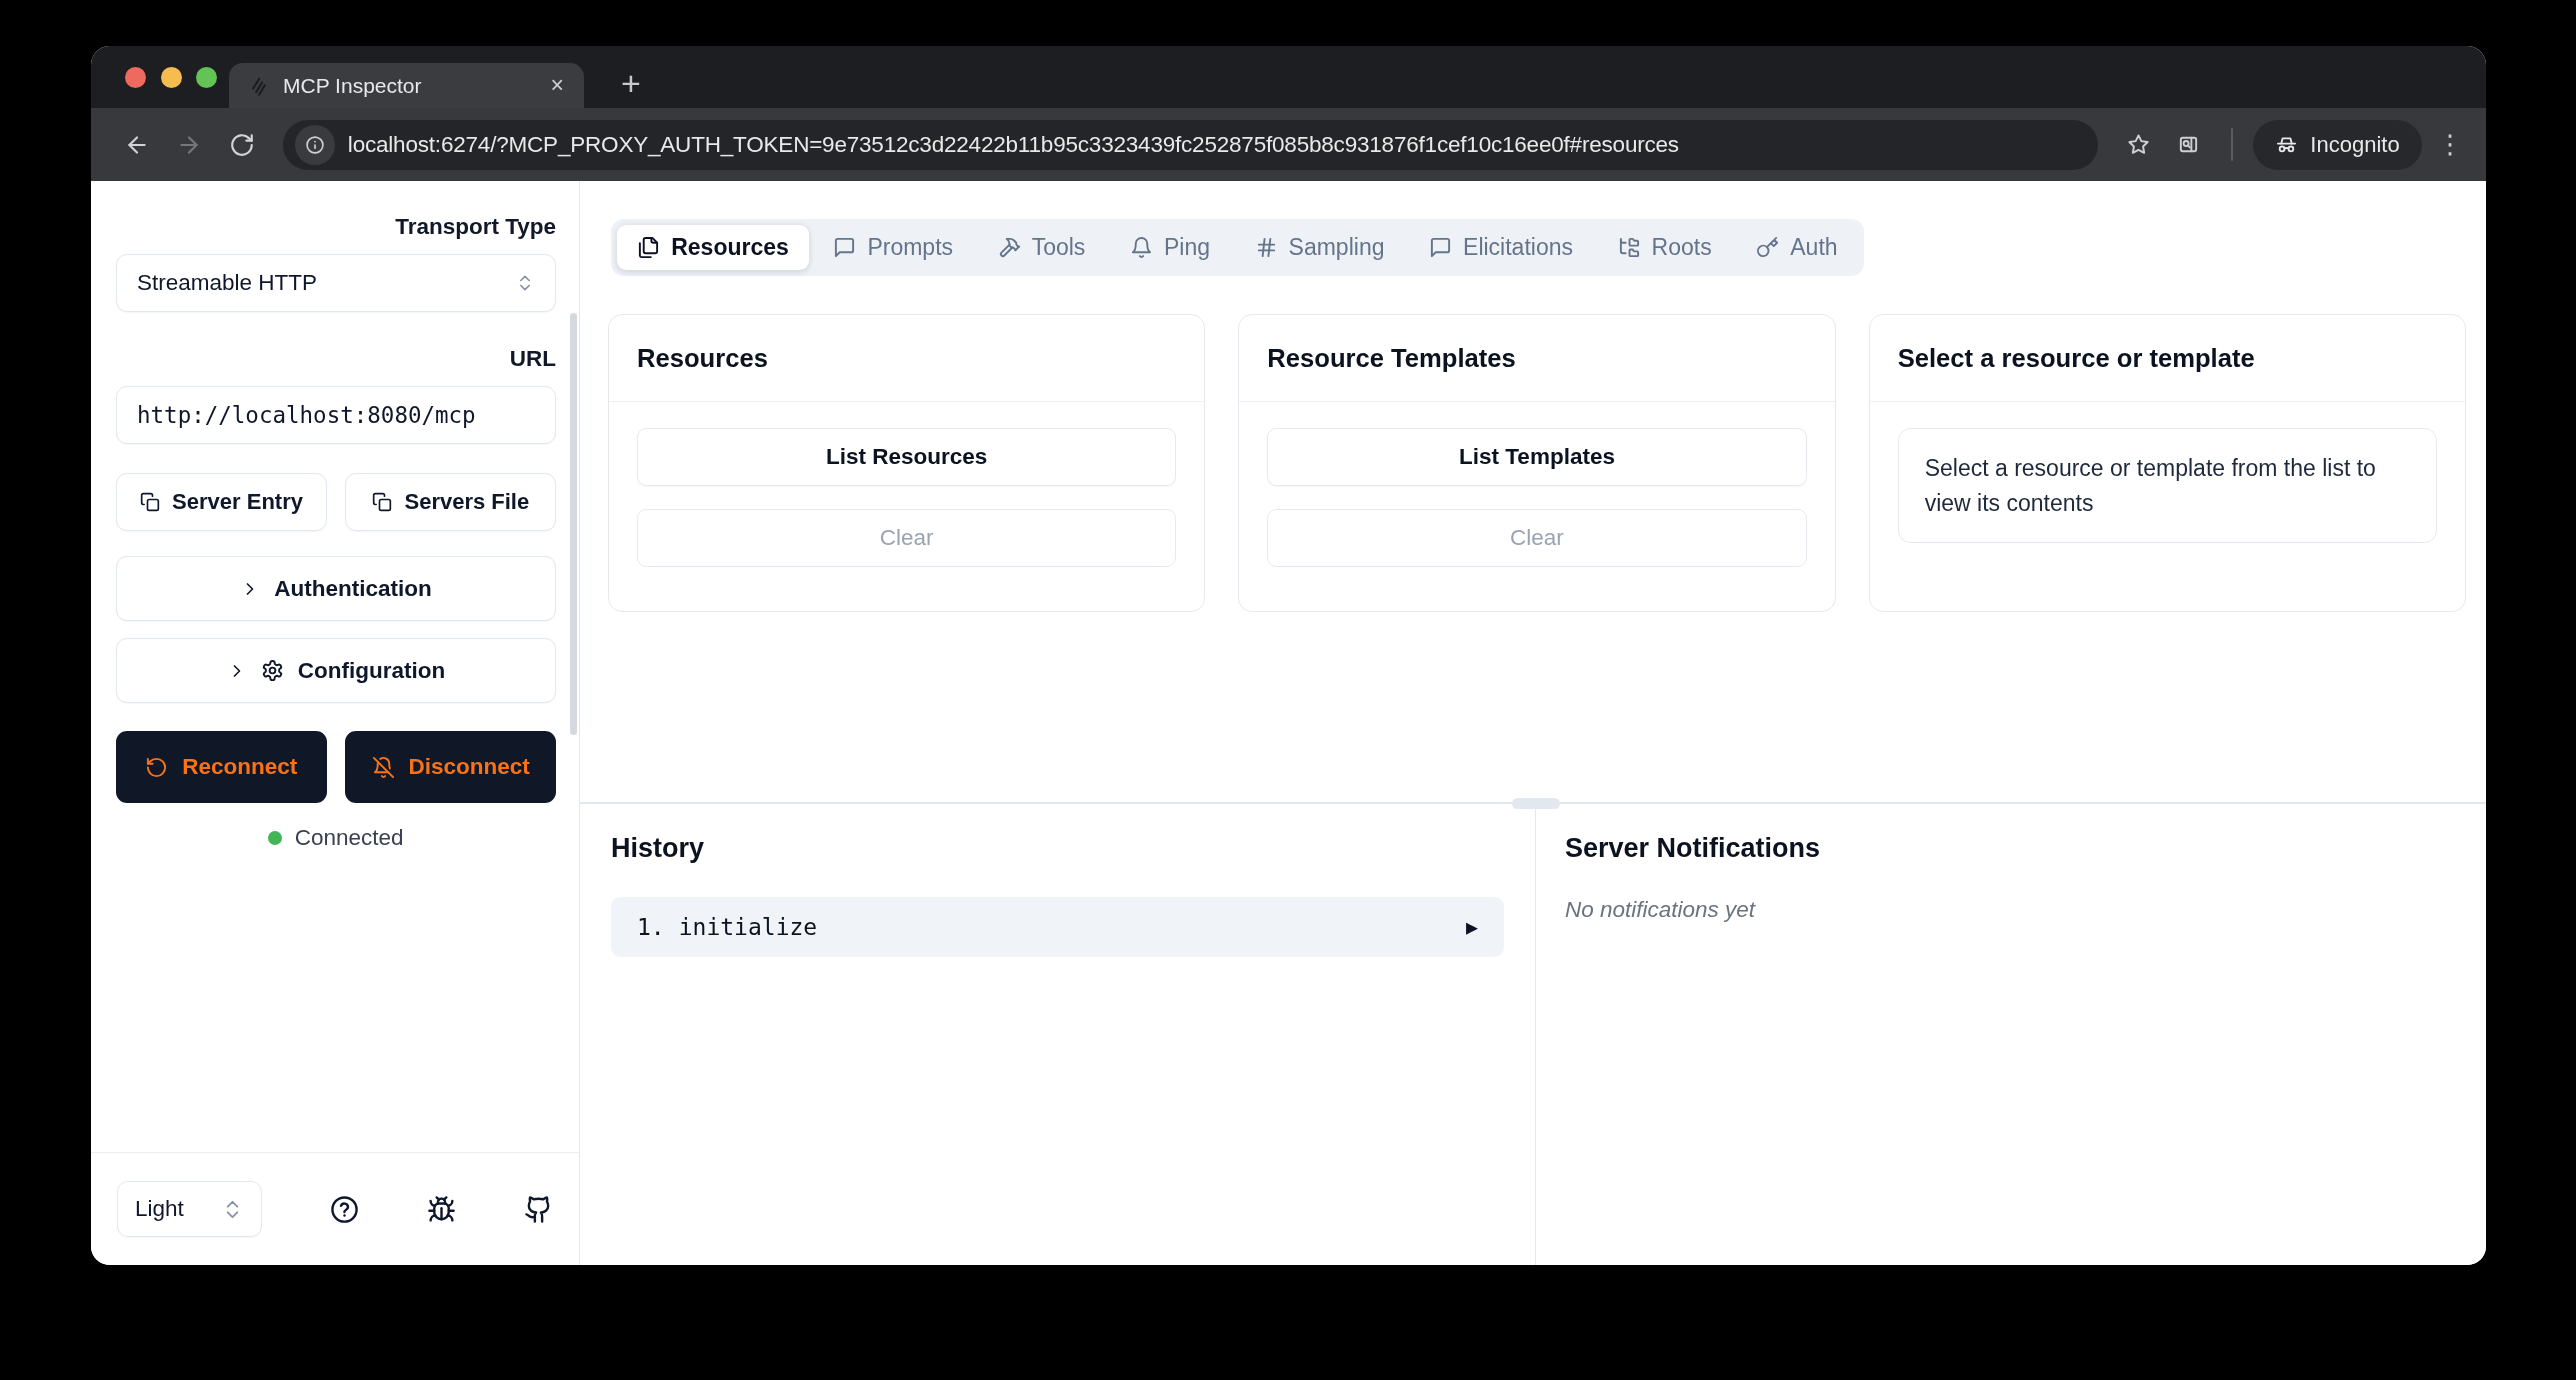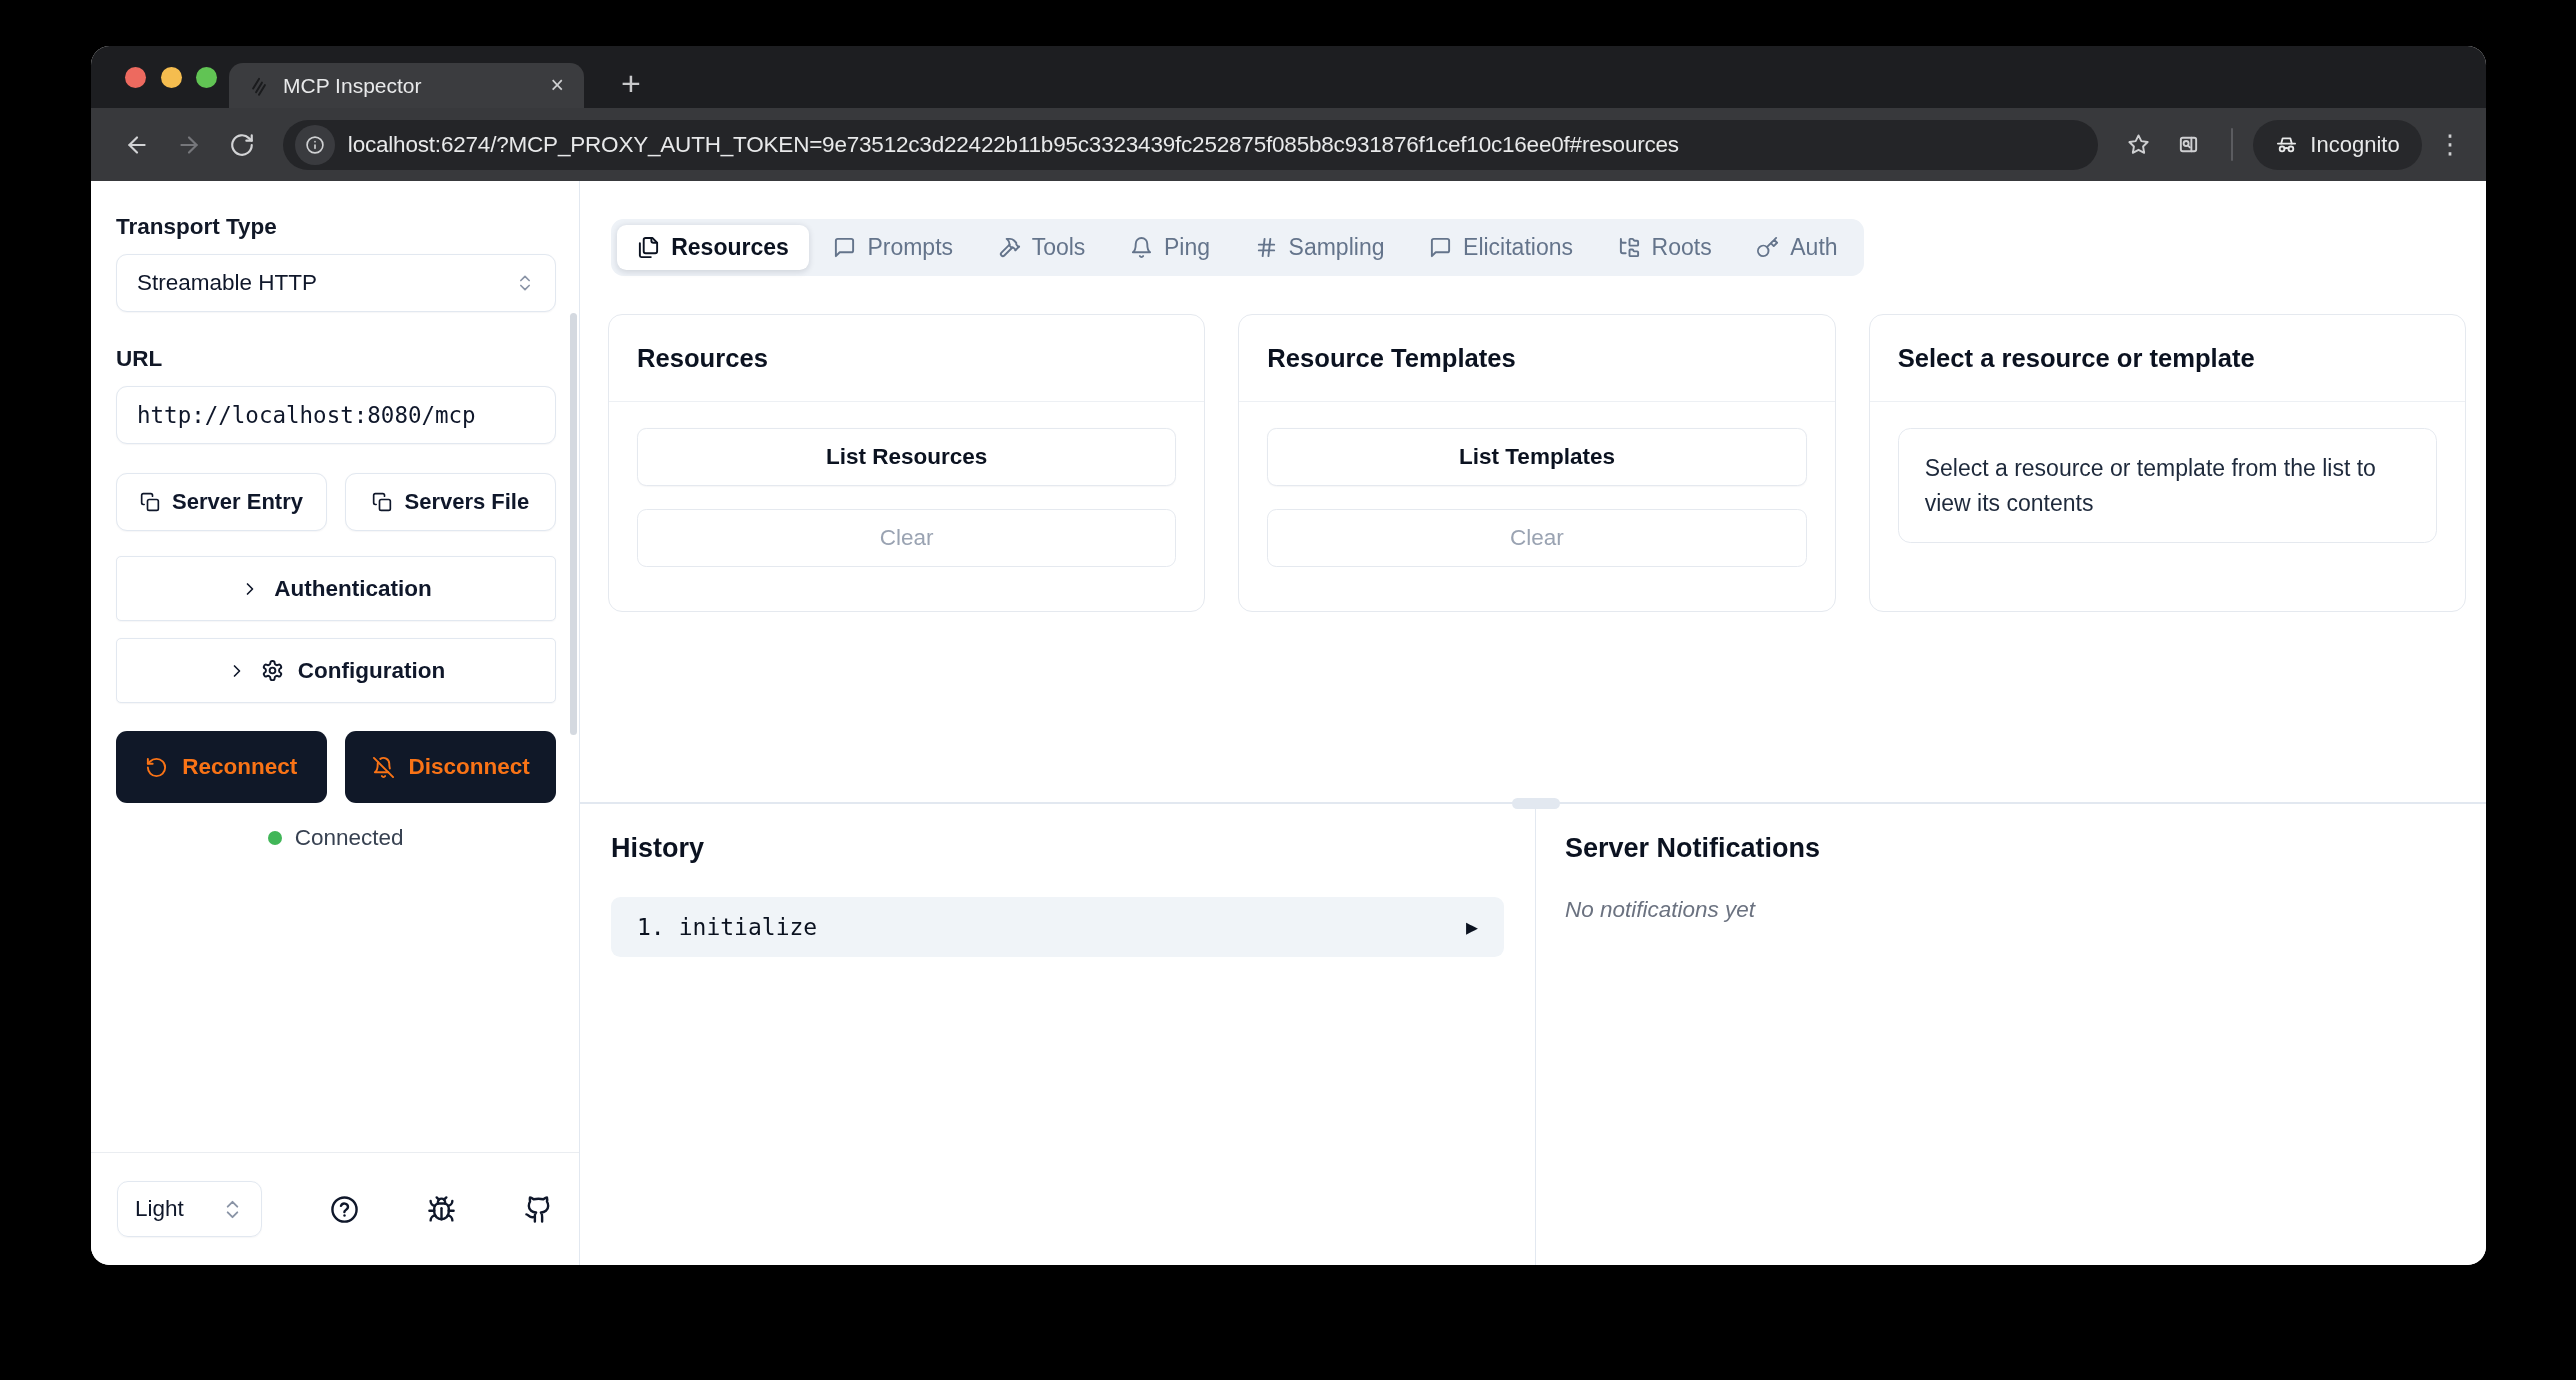--- a/index.html
+++ b/index.html
@@ -24,29 +24,29 @@
   .tool-ic { width:43px; height:43px; display:flex; align-items:center; justify-content:center; color:#cfd0d2; }
   .vdiv { width:2.3px; height:33px; background:#5b5c60; margin:0 12.4px; border-radius:1.5px; }
   .incog { height:50px; border-radius:25px; background:#27282b; display:flex; align-items:center; gap:12.4px; padding:0 22px; color:#e8e9ea; font-size:22px; flex:none; }
   .dots { color:#cfd0d2; font-size:26px; letter-spacing:0; margin-left:7.7px; }
 
   
   .content { display:flex; height:1084px; background:#fff; }
   .sidebar { width:489px; border-right:1.5px solid #e2e8f0; display:flex; flex-direction:column; position:relative; flex:none; }
   .sb-scroll { position:absolute; right:2.3px; top:132px; width:7px; height:422px; background:#d4d9e0; border-radius:3.9px; }
   .sb-header { height:106px; border-bottom:1.5px solid #eaedf1; display:flex; align-items:center; padding:0 28px; font-size:27px; font-weight:700; color:#0b1220; flex:none; }
-  .sb-body { flex:1; padding:33px 23px 0 25px; }
+  .sb-body { flex:1; padding:33px 23px 0 25px;text-align:right; }
   .sb-label { display:block; font-size:22.5px; font-weight:600; color:#111827; margin-bottom:14px; }
   .field { height:58px; border:1.5px solid #e2e8f0; border-radius:11px; background:#fff; display:flex; align-items:center; justify-content:space-between; padding:0 20px; font-size:22.5px; color:#0f172a; box-shadow:0 0.8px 1.5px rgba(15,23,42,.04); }
   .field .updown { color:#8a94a6; }
   .mono { font-family:"DejaVu Sans Mono", monospace; }
   .mb44{margin-bottom:34px;} .mb38{margin-bottom:29px;} .mb32{margin-bottom:25px;border-radius:24px;} .mb22{margin-bottom:17px;} .mb36{margin-bottom:28px;} .mb28{margin-bottom:22px;}
   .btn-row { display:flex; gap:18.6px; }
   .btn-outline { flex:1; height:58px; border:1.5px solid #e2e8f0; border-radius:11px; background:#fff; display:flex; align-items:center; justify-content:center; gap:12.4px; font-size:22px; font-weight:600; color:#0f172a; box-shadow:0 0.8px 1.5px rgba(15,23,42,.04); }
-  .btn-wide { width:100%; height:65px; border:1.5px solid #e2e8f0; border-radius:5px; background:#fff; display:flex; align-items:center; justify-content:center; gap:14px; font-size:22.5px; font-weight:600; color:#0f172a; box-shadow:0 0.8px 1.5px rgba(15,23,42,.04); }
+  .btn-wide { width:100%; height:65px; border:1.5px solid #e2e8f0; border-radius:11px; background:#fff; display:flex; align-items:center; justify-content:center; gap:14px; font-size:22.5px; font-weight:600; color:#0f172a; box-shadow:0 0.8px 1.5px rgba(15,23,42,.04); }
   .btn-dark { flex:1; height:72px; border-radius:11px; background:#101828; color:#f97316; display:flex; align-items:center; justify-content:center; gap:14px; font-size:22.5px; font-weight:600; }
   .status { display:flex; align-items:center; justify-content:center; gap:12.4px; font-size:22.5px; color:#374151; }
   .dot { width:14px; height:14px; border-radius:50%; background:#41b658; }
   .sb-footer { border-top:1.5px solid #eaedf1; height:113px; display:flex; align-items:center; padding:0 26px; gap:68px; flex:none; }
   .theme-select { width:152px; height:56px; border:1.5px solid #e2e8f0; border-radius:11px; display:flex; align-items:center; justify-content:space-between; padding:0 17px; font-size:22.5px; color:#0f172a; box-shadow:0 0.8px 1.5px rgba(15,23,42,.04); }
   .foot-ic { color:#0f172a; display:flex; }
 
   .main { flex:1; position:relative; }
   .tabsbar { position:absolute; left:31px; top:38px; display:inline-flex; align-items:center; background:#eef2f7; border-radius:12.4px; padding:6.2px; gap:4.6px; height:57px; }
   .apptab { display:flex; align-items:center; gap:11px; padding:0 20px; height:45px; font-size:23px; color:#64748b; border-radius:9.3px; white-space:nowrap; }

